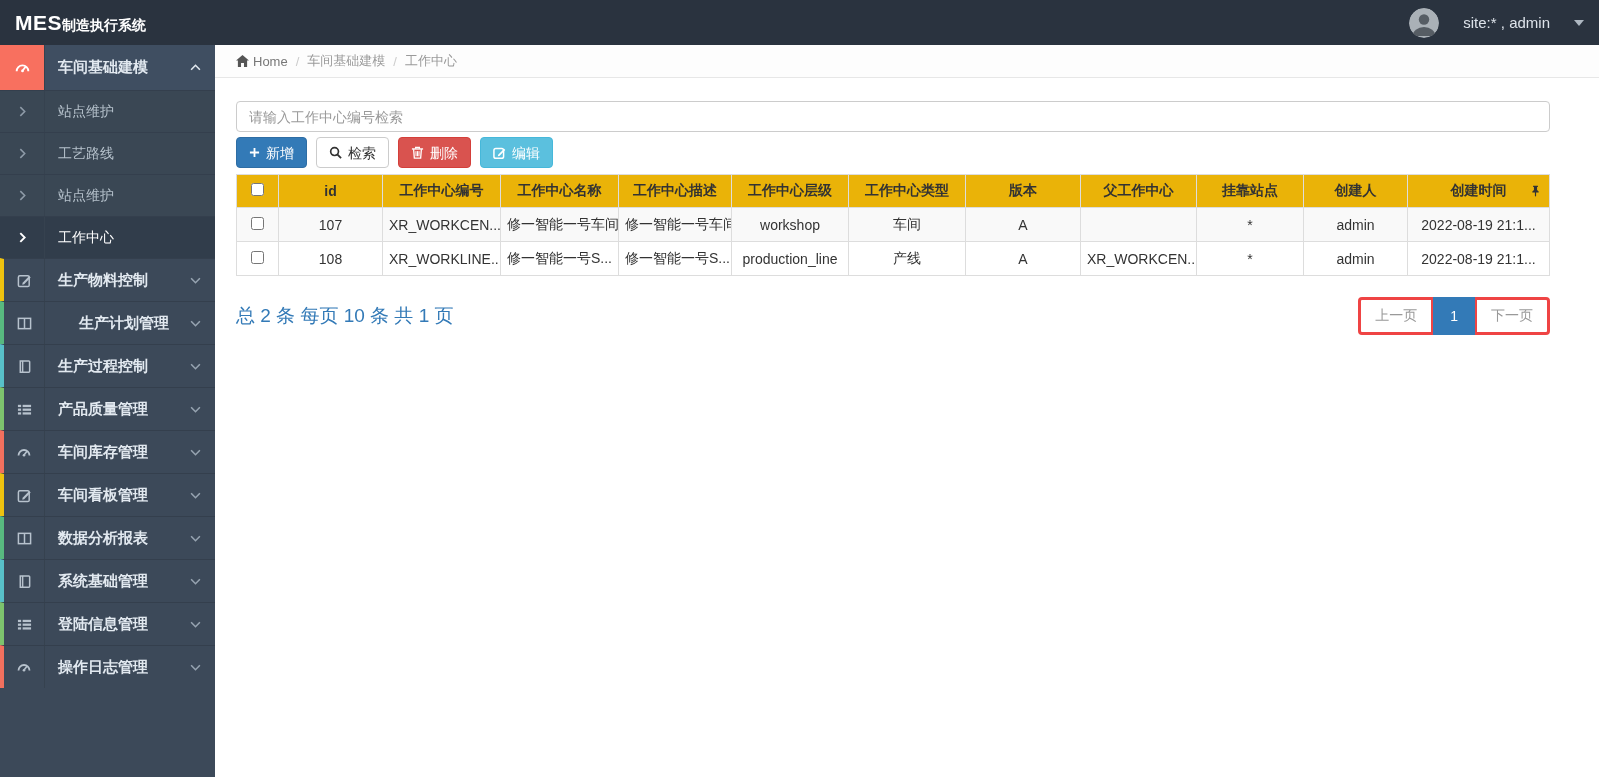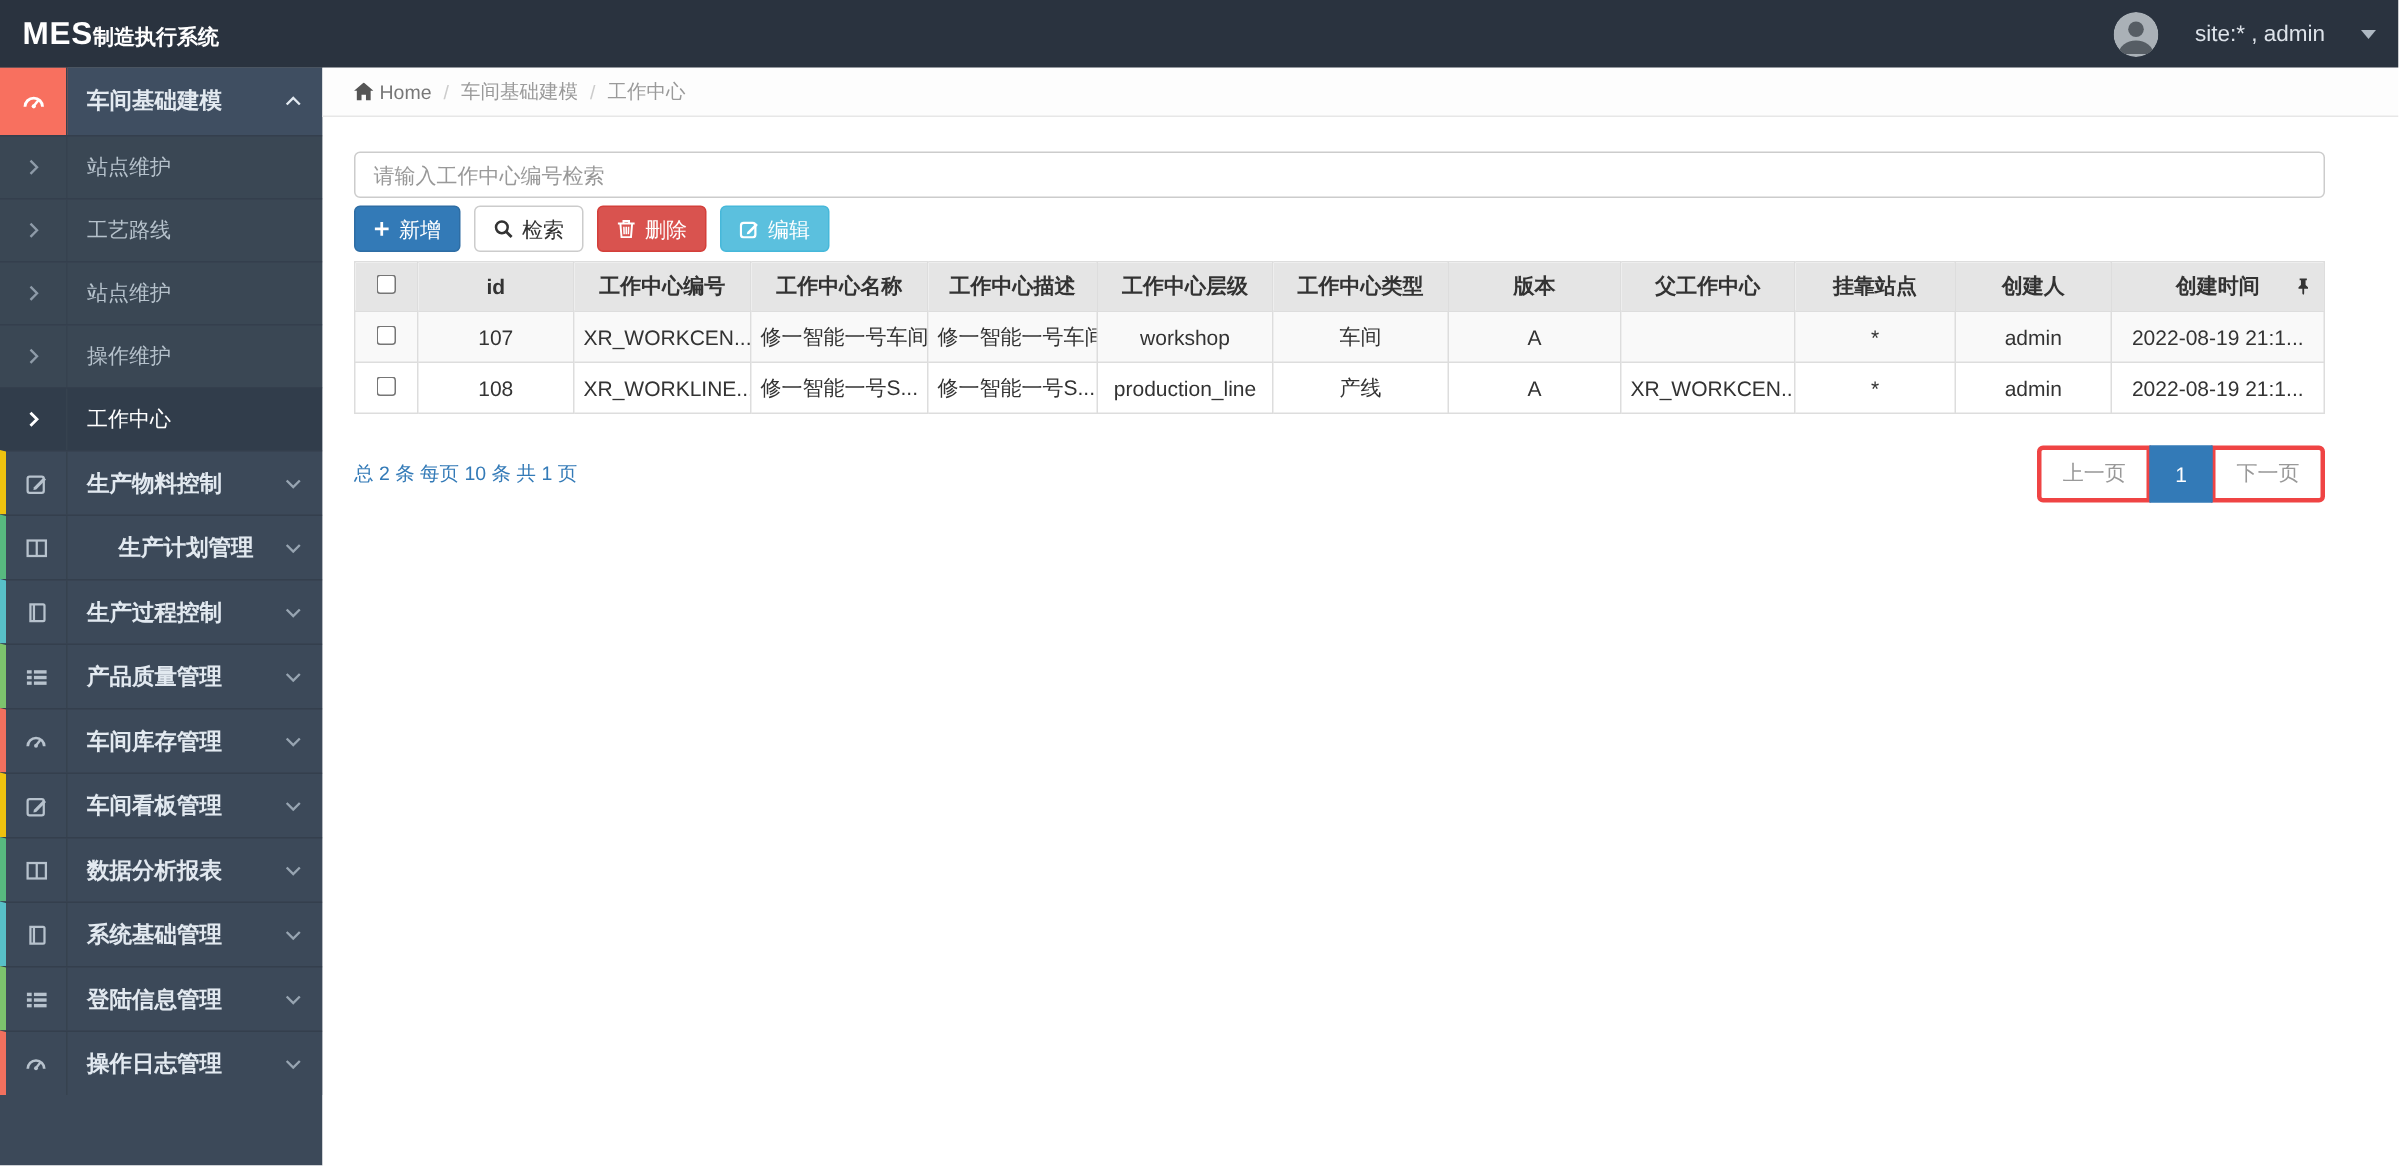--- a/index.html
+++ b/index.html
@@ -55,28 +55,28 @@
          font-family:inherit; line-height:1; }
   .btn-primary { background:#337ab7; border-color:#2e6da4; color:#fff; }
   .btn-default { background:#fff; border-color:#ccc; color:#333; }
   .btn-danger  { background:#d9534f; border-color:#d43f3a; color:#fff; }
   .btn-info    { background:#5bc0de; border-color:#46b8da; color:#fff; }
   .btn svg { display:block; }
 
   .table-wrap { margin-top:6px; }
   table { width:100%; border-collapse:collapse; table-layout:fixed; font-size:14px; }
   th,td { border:1px solid #ddd; text-align:center; padding:0 6px; overflow:hidden; white-space:nowrap; }
-  th { font-weight:bold; color:#333; height:33px; position:relative; background:#e5e5e5; }
+  th { font-weight:bold; color:#333; height:33px; position:relative; background:#eab308; }
   td { height:34px; color:#333; background:#fff; }
   tr.striped td { background:#f9f9f9; }
   .pin-btn { position:absolute; right:9px; top:50%; transform:translateY(-50%); color:#333; cursor:pointer; display:flex; }
   .row-check { width:13px; height:13px; cursor:pointer; }
 
   .pagination-row { margin-top:21px; display:flex; justify-content:space-between; align-items:center; }
-  .page-summary { color:#337ab7; font-size:13px; cursor:pointer; }
+  .page-summary { color:#337ab7; font-size:19px; cursor:pointer; }
   .pager { display:flex; }
   .page-btn { min-width:40px; padding:7px 14px; border:3px solid #ef4444; color:#999; background:#fff;
               margin-left:-1px; text-align:left; cursor:pointer; font-size:14px; font-family:Liberation Sans, sans-serif; }
   .page-btn.first { border-radius:4px 0 0 4px; margin-left:0; }
   .page-btn.last  { border-radius:0 4px 4px 0; }
   .page-btn.active { background:#337ab7; border-color:#337ab7; color:#fff; position:relative; }
 </style>
 </head>
 <body>
 
@@ -135,28 +135,20 @@
       </span>
     <span class="sub-label">工艺路线</span>
   </div>
   <div class="sub-row">
     <span class="icon-cell">
         <svg width="7" height="11" viewBox="0 0 8 12">
           <path d="M1.5 1 L6.5 6 L1.5 11" fill="none" stroke="currentColor" stroke-width="1.8"></path>
         </svg>
       </span>
     <span class="sub-label">站点维护</span>
-  </div>
-  <div class="sub-row">
-    <span class="icon-cell">
-        <svg width="7" height="11" viewBox="0 0 8 12">
-          <path d="M1.5 1 L6.5 6 L1.5 11" fill="none" stroke="currentColor" stroke-width="1.8"></path>
-        </svg>
-      </span>
-    <span class="sub-label">操作维护</span>
   </div>
   <div class="sub-row active">
     <span class="icon-cell">
         <svg width="7" height="11" viewBox="0 0 8 12">
           <path d="M1.5 1 L6.5 6 L1.5 11" fill="none" stroke="currentColor" stroke-width="2.2"></path>
         </svg>
       </span>
     <span class="sub-label">工作中心</span>
   </div>
 

